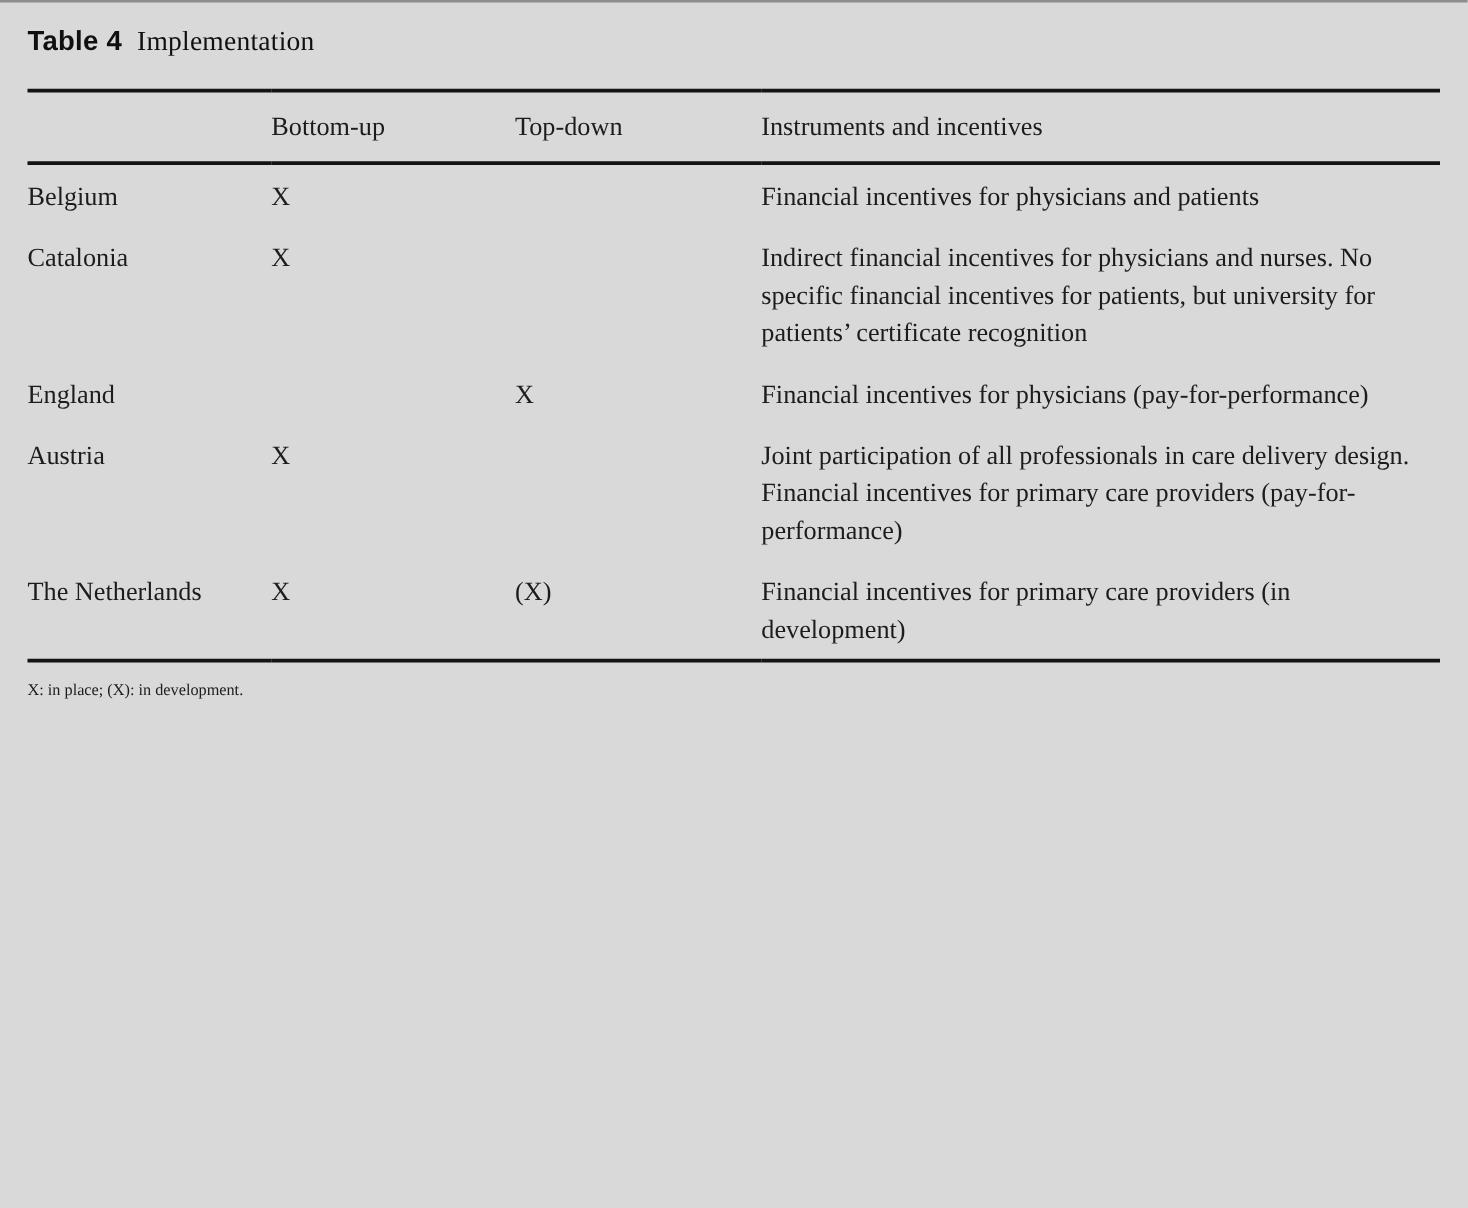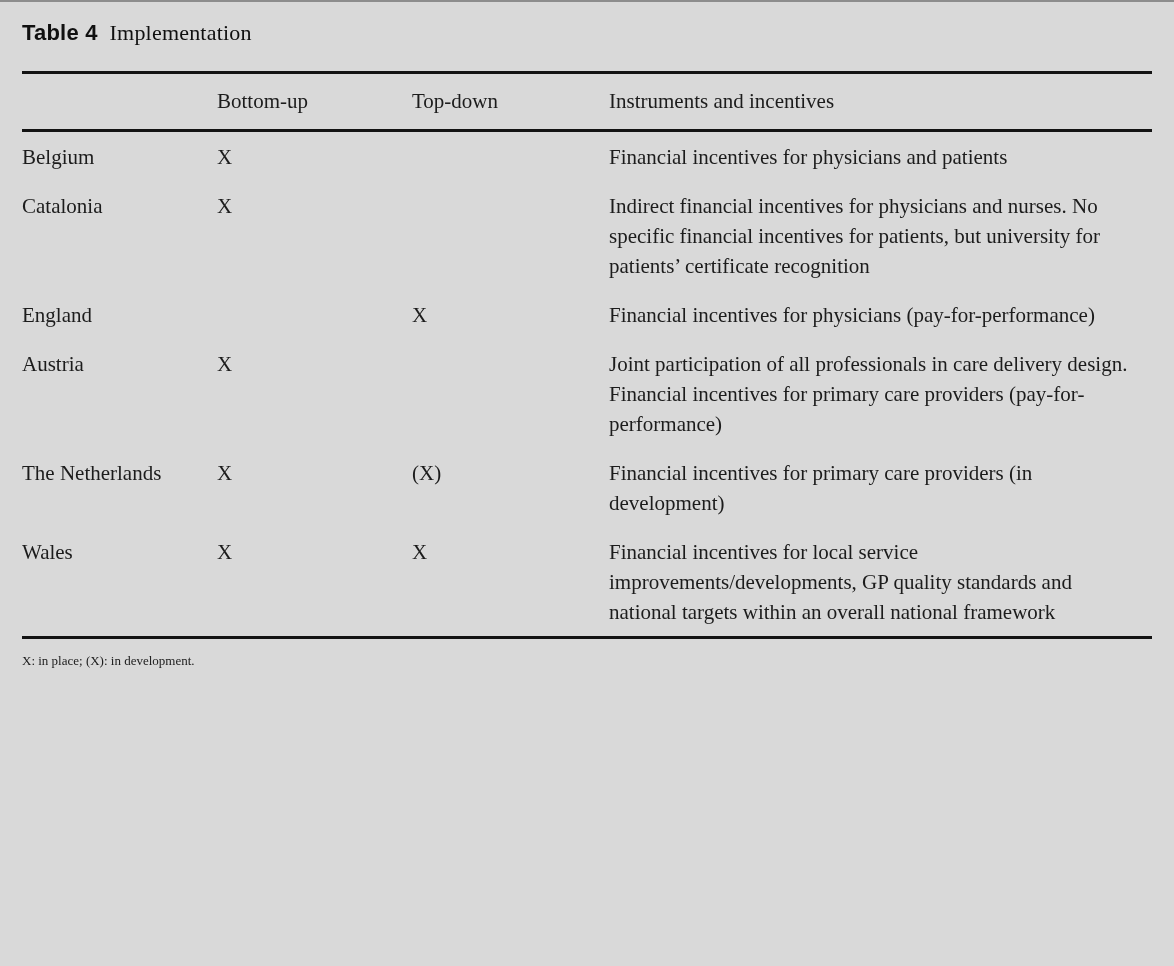--- a/index.html
+++ b/index.html
@@ -108,24 +108,18 @@
         <td>X</td>
         <td></td>
         <td>Joint participation of all professionals in care delivery design. Financial incentives for primary care providers (pay-for-performance)</td>
       </tr>
       <tr>
         <td>The Netherlands</td>
         <td>X</td>
         <td>(X)</td>
         <td>Financial incentives for primary care providers (in development)</td>
       </tr>
-      <tr>
-        <td>Wales</td>
-        <td>X</td>
-        <td>X</td>
-        <td>Financial incentives for local service improvements/developments, GP quality standards and national targets within an overall national framework</td>
-      </tr>
     </tbody>
   </table>
 
   <div class="footnote">X: in place; (X): in development.</div>
 
 </div>
 
 </body></html>

